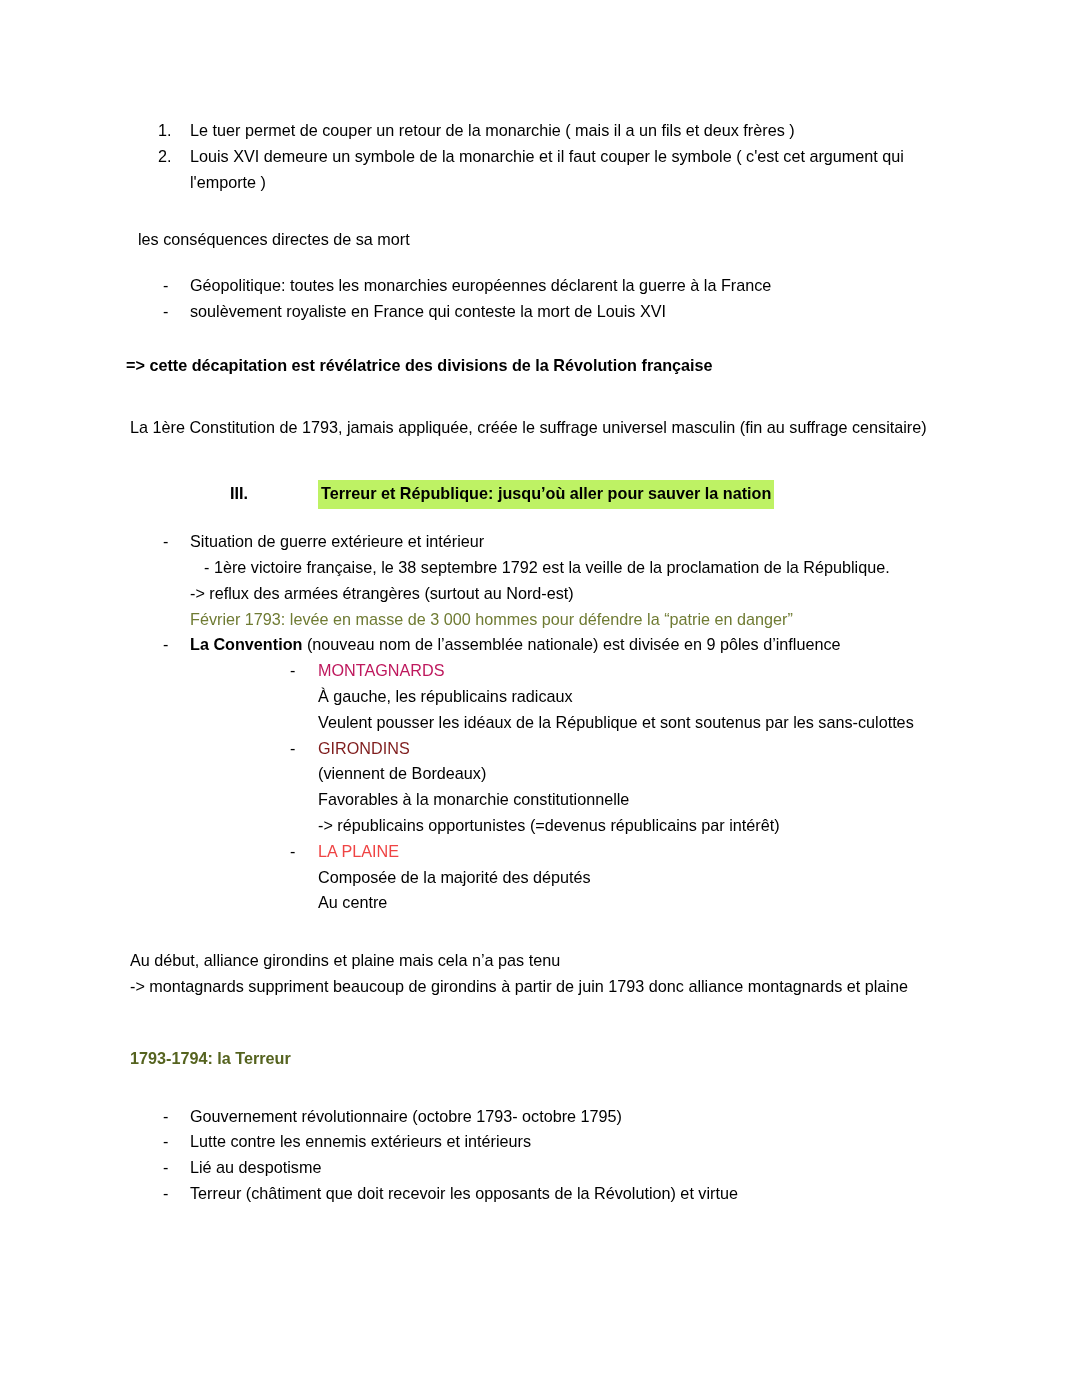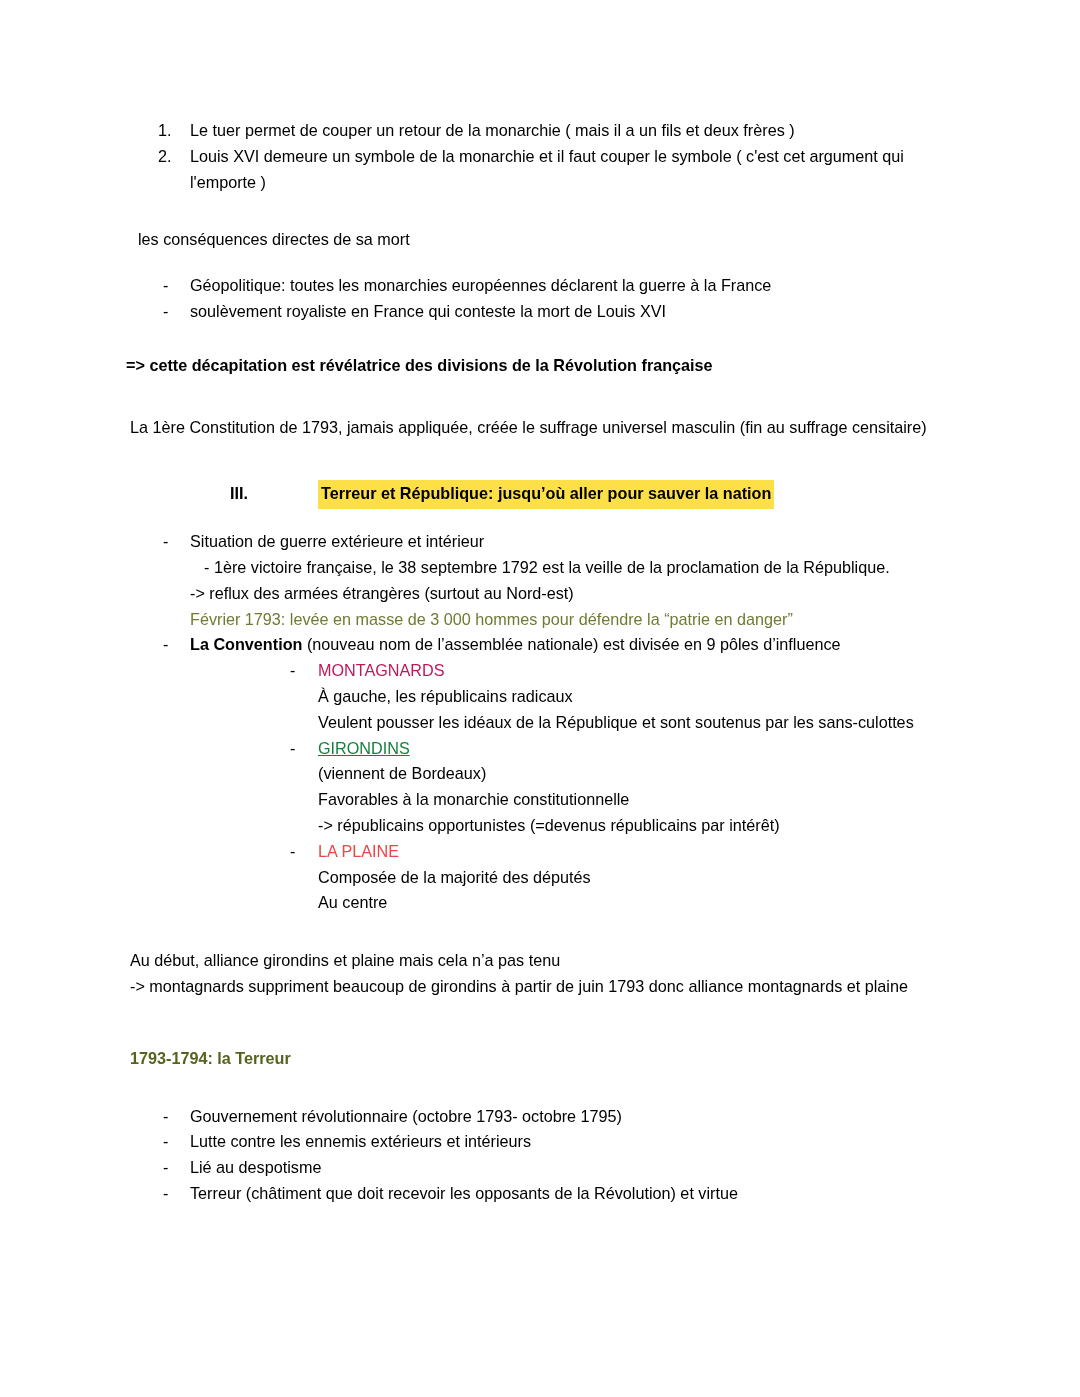--- a/index.html
+++ b/index.html
@@ -161,21 +161,21 @@
     <p class="arrow-head">=&gt;  cette décapitation est révélatrice des divisions de la Révolution française</p>
 
     <div class="spacer-md"></div>
 
     <p class="para">La 1ère Constitution de 1793, jamais appliquée, créée le suffrage universel masculin (fin au suffrage censitaire)</p>
 
     <div class="spacer-md"></div>
 
     <div class="section-head">
       <span class="numeral">III.</span>
-      <span class="title" id="section-title" style="background-color: #fde047;">Terreur et République: jusqu’où aller pour sauver la nation</span>
+      <span class="title" id="section-title" style="background-color: #bef264;">Terreur et République: jusqu’où aller pour sauver la nation</span>
     </div>
 
     <div class="spacer-sm"></div>
 
     <ul class="dash-list">
       <li class="dash-item">
         <span class="dash">-</span>
         <span class="cont">Situation de guerre extérieure et intérieur</span>
         <span class="cont indent-sub"> - 1ère victoire française, le 38 septembre 1792 est la veille de la proclamation de la République.</span>
         <span class="cont">-&gt; reflux des armées étrangères (surtout au Nord-est)</span>
@@ -187,21 +187,21 @@
 
         <ul class="dash-list nested">
           <li class="dash-item">
             <span class="dash">-</span>
             <span class="cont red pole-name" style="color: #be185d;">MONTAGNARDS</span>
             <span class="cont">À gauche, les républicains radicaux</span>
             <span class="cont">Veulent pousser les idéaux de la République et sont soutenus par les sans-culottes</span>
           </li>
           <li class="dash-item">
             <span class="dash">-</span>
-            <span class="cont red pole-name" style="color: #15803d; text-decoration: underline;">GIRONDINS</span>
+            <span class="cont red pole-name" style="color: #7f1d1d;">GIRONDINS</span>
             <span class="cont">(viennent de Bordeaux)</span>
             <span class="cont">Favorables à la monarchie constitutionnelle</span>
             <span class="cont">-&gt; républicains opportunistes (=devenus républicains par intérêt)</span>
           </li>
           <li class="dash-item">
             <span class="dash">-</span>
             <span class="cont red pole-name" style="color: #ef4444;">LA PLAINE</span>
             <span class="cont">Composée de la majorité des députés</span>
             <span class="cont">Au centre</span>
           </li>

